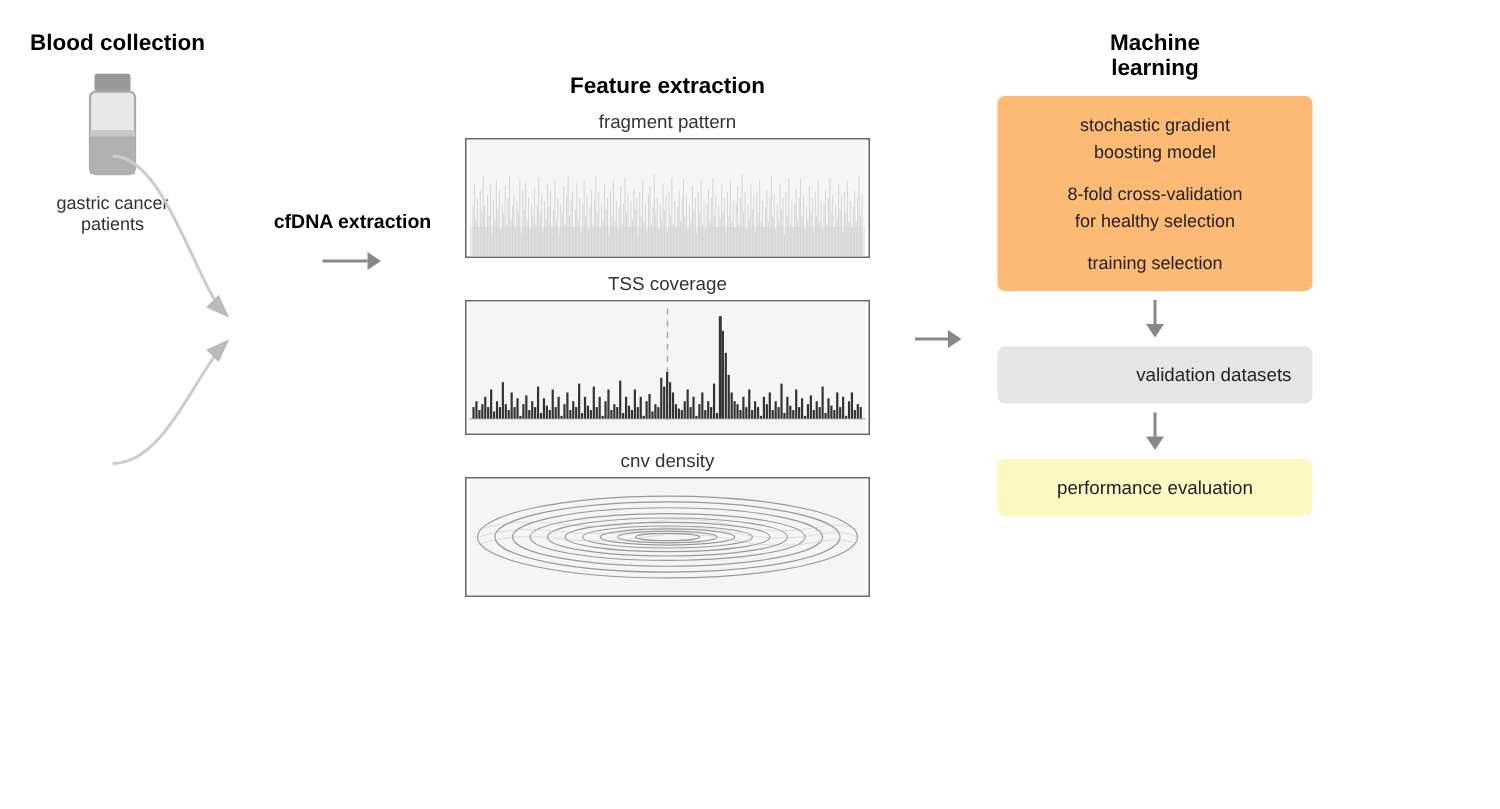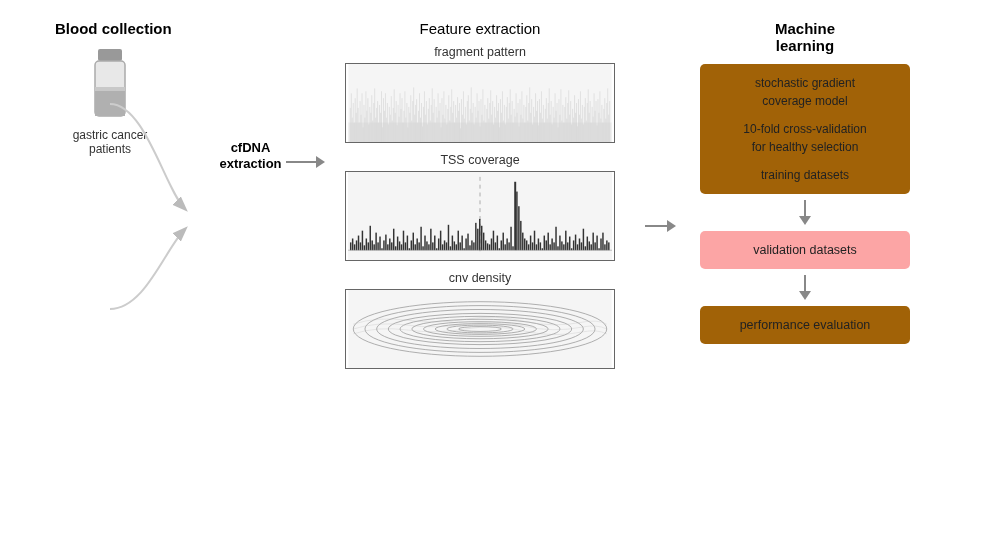--- a/index.html
+++ b/index.html
@@ -24,21 +24,20 @@
       padding: 10px 10px;
     }
 
     
     .col-left {
       width: 160px;
       display: flex;
       flex-direction: column;
       align-items: flex-start;
       padding-top: 0;
-      margin-left: 35px;
     }
     .section-title {
       font-weight: bold;
       font-size: 15px;
       line-height: 1.2;
       margin-bottom: 6px;
     }
     .vial-label {
       font-size: 12px;
       text-align: center;
@@ -64,24 +63,25 @@
 
     
     .col-feature {
       width: 310px;
       display: flex;
       flex-direction: column;
       align-items: center;
       padding-top: 0;
     }
     .feature-title {
-      font-weight: normal;
+      font-weight: bold;
       font-size: 15px;
       margin-bottom: 8px;
       text-align: center;
+      margin-top: 29px;
     }
     .feature-item {
       display: flex;
       flex-direction: column;
       align-items: center;
       margin-bottom: 10px;
     }
     .feature-label {
       font-size: 12.5px;
       margin-bottom: 4px;
@@ -138,46 +138,46 @@
       align-items: center;
       padding-top: 0;
     }
     .ml-title {
       font-weight: bold;
       font-size: 15px;
       margin-bottom: 10px;
       text-align: center;
     }
     .ml-box-top {
-      background: #a16207;
+      background: #fdba74;
       border-radius: 5px;
       padding: 10px 14px;
       width: 210px;
       text-align: center;
       font-size: 12px;
       line-height: 1.5;
       color: #222;
     }
     .ml-arrow-down {
       display: flex;
       flex-direction: column;
       align-items: center;
       margin: 6px 0;
     }
     .ml-box-mid {
-      background: #fca5a5;
+      background: #e5e5e5;
       border-radius: 5px;
       padding: 12px 14px;
       width: 210px;
-      text-align: center;
+      text-align: right;
       font-size: 12.5px;
       color: #222;
     }
     .ml-box-bottom {
-      background: #a16207;
+      background: #fef9c3;
       border-radius: 5px;
       padding: 12px 14px;
       width: 210px;
       text-align: center;
       font-size: 12.5px;
       color: #222;
     }
     .arrow-head-down {
       width: 0;
       height: 0;
@@ -227,21 +227,21 @@
           <marker id="ah" markerWidth="8" markerHeight="8" refX="6" refY="3" orient="auto">
             <path d="M0,0 L0,6 L8,3 z" fill="#bbb"></path>
           </marker>
         </defs>
       </svg>
 
     </div>
   </div>
 
   <div class="col-cfdna">
-    <div style="display:flex; flex-direction:row; align-items:center;">
+    <div style="display:flex; flex-direction:column; align-items:center;">
       <div class="cfdna-box">cfDNA extraction</div>
 
       <div style="display:flex; flex-direction:row; align-items:center; margin-top:12px;">
         <div style="width:30px; height:2px; background:#888;"></div>
         <div class="arrow-head-right"></div>
       </div>
     </div>
   </div>
 
   <div class="col-feature">
@@ -722,28 +722,28 @@
   </div>
 
   <div class="col-ml">
     <div class="ml-title">
       <span>Machine</span><br><span>learning</span>
     </div>
 
     <div class="ml-box-top">
       <div>
         <span>stochastic gradient</span><br>
-        <span>coverage model</span>
+        <span>boosting model</span>
       </div>
       <div style="margin-top: 10px;">
-        <span>10-fold cross-validation</span><br>
+        <span>8-fold cross-validation</span><br>
         <span>for healthy selection</span>
       </div>
       <div style="margin-top: 10px;">
-        <span>training datasets</span>
+        <span>training selection</span>
       </div>
     </div>
 
     <div class="ml-arrow-down">
       <div style="width:2px; height:16px; background:#888;"></div>
       <div class="arrow-head-down"></div>
     </div>
 
     <div class="ml-box-mid">
       <span>validation datasets</span>

